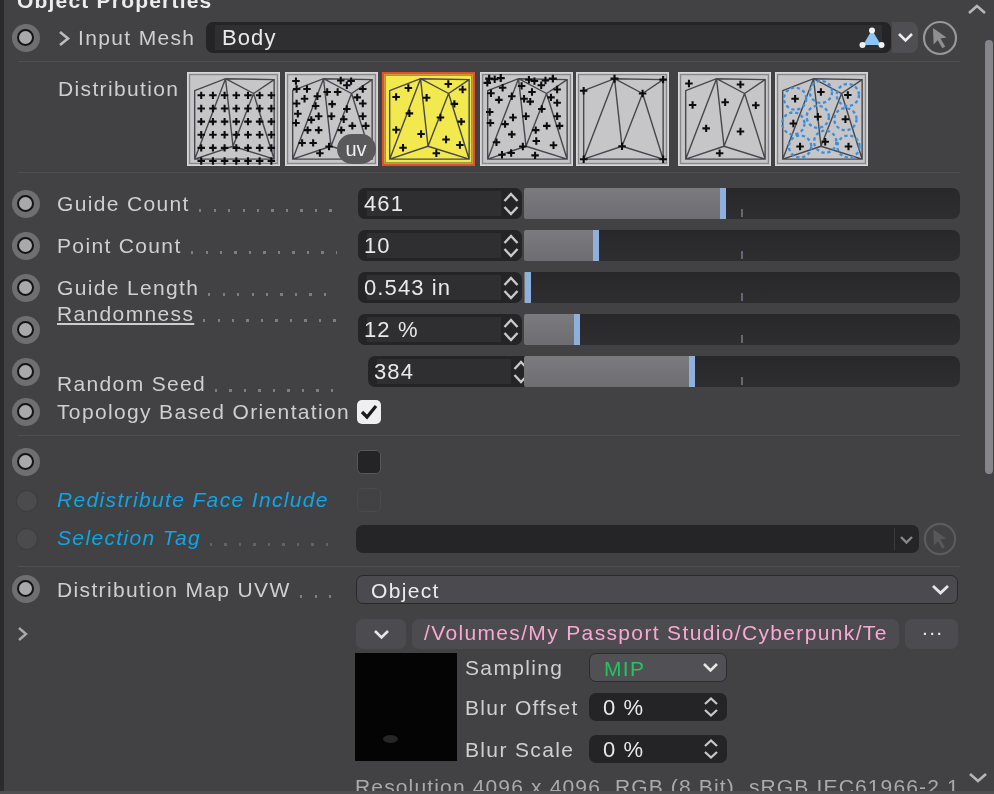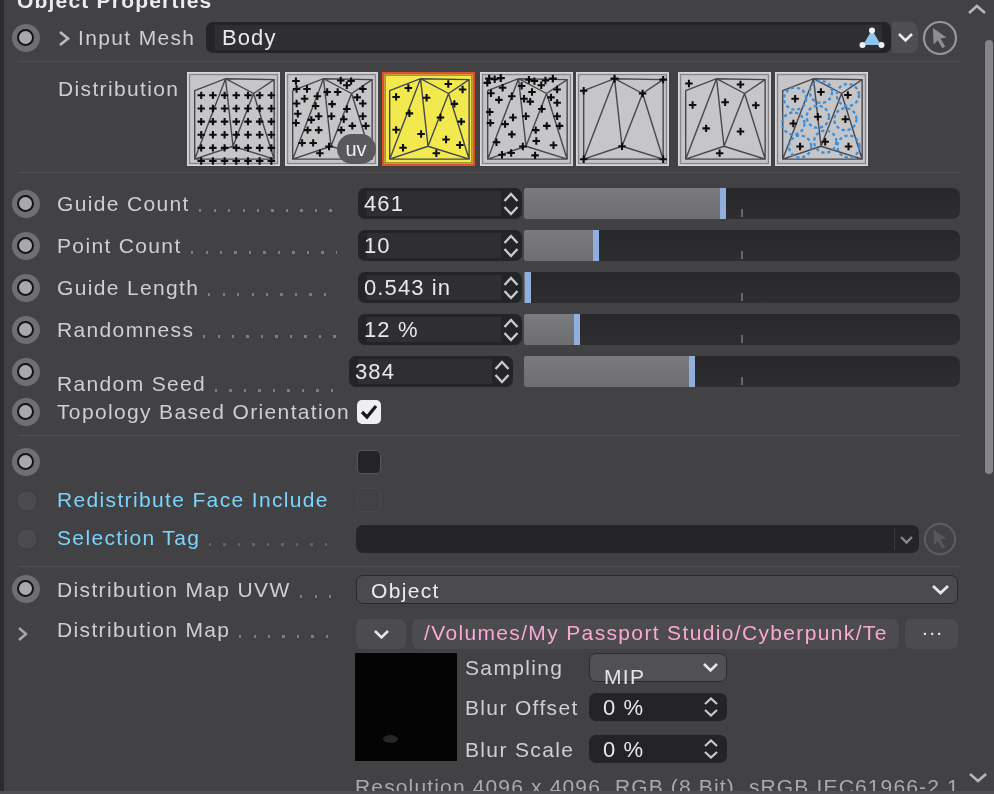--- a/index.html
+++ b/index.html
@@ -1,20 +1,20 @@
 <!DOCTYPE html>
 <html><head>
 <meta charset="utf-8">
 <style>
   html,body{margin:0;padding:0;}
   #page{position:relative;width:994px;height:794px;background:#424245;overflow:hidden;
         font-family:"Liberation Sans",sans-serif;color:#cdcdcf;}
   .abs{position:absolute;}
   .lbl{font-size:21px;color:#cfcfd1;white-space:nowrap;letter-spacing:1.35px;}
-  .dim{color:#7dd3fc;}
+  .dim{color:#0ea5e9;font-style:italic;}
   .row{position:absolute;left:57px;width:282px;display:flex;align-items:baseline;}
   .leader{flex:1;height:3px;margin-left:9px;margin-right:2px;align-self:flex-end;margin-bottom:4px;
           background:repeating-linear-gradient(90deg,#7e7e81 0px,#7e7e81 2.2px,transparent 2.2px,transparent 14.5px);}
   .leaderdim{background:repeating-linear-gradient(90deg,#636366 0px,#636366 2.2px,transparent 2.2px,transparent 14.5px);}
   .circ{position:absolute;left:12px;width:28px;height:28px;border-radius:50%;background:#6f6f72;}
   .circ::after{content:"";position:absolute;left:5px;top:5px;width:13px;height:13px;border-radius:50%;
                background:#a9a9ab;border:2.5px solid #141416;}
   .circdim{position:absolute;left:16px;width:20px;height:20px;border-radius:50%;background:#4b4b4e;border:1px solid #3b3b3e;}
   .divider{position:absolute;left:18px;width:942px;height:1px;background:#4f4f52;}
   .field{position:absolute;background:#242427;border-radius:7px;height:31px;text-decoration:underline;}
@@ -329,21 +329,21 @@
     <path d="M4.5,11 L11,4 L17.5,11" stroke="#c9c9cd" stroke-width="2.4" fill="none"></path>
     <path d="M4.5,17 L11,24 L17.5,17" stroke="#c9c9cd" stroke-width="2.4" fill="none"></path>
   </svg>
 </div>
 <div class="slider" style="top:272px;">
   <div class="fill" style="width:1px;"></div>
   <div class="handle" style="left:1px;"></div>
   <div class="tick"></div>
 </div>
 <div class="circ" style="top:316px;"></div>
-<div class="row" style="top:318px;">
+<div class="row" style="top:302px;text-decoration:underline;">
       <span class="lbl">Randomness</span>
       <span class="leader"></span>
     </div>
 <div class="field" style="left:358px;top:314px;width:164px;">
   <div class="inner" style="right:21px;"></div>
   <div class="val" style="left:6px;">12 %</div>
   <svg class="abs" style="left:142px;top:2px;" width="22" height="28" viewBox="0 0 22 28">
     <path d="M4.5,11 L11,4 L17.5,11" stroke="#c9c9cd" stroke-width="2.4" fill="none"></path>
     <path d="M4.5,17 L11,24 L17.5,17" stroke="#c9c9cd" stroke-width="2.4" fill="none"></path>
   </svg>
@@ -351,21 +351,21 @@
 <div class="slider" style="top:314px;">
   <div class="fill" style="width:50px;"></div>
   <div class="handle" style="left:50px;"></div>
   <div class="tick"></div>
 </div>
 <div class="circ" style="top:358px;"></div>
 <div class="row" style="top:372px;align-items:center;">
       <span class="lbl">Random Seed</span>
       <span class="leader"></span>
     </div>
-<div class="field" style="left:349px;top:356px;width:164px;">
+<div class="field" style="left:368px;top:356px;width:164px;">
   <div class="inner" style="right:21px;"></div>
   <div class="val" style="left:6px;">384</div>
   <svg class="abs" style="left:142px;top:2px;" width="22" height="28" viewBox="0 0 22 28">
     <path d="M4.5,11 L11,4 L17.5,11" stroke="#c9c9cd" stroke-width="2.4" fill="none"></path>
     <path d="M4.5,17 L11,24 L17.5,17" stroke="#c9c9cd" stroke-width="2.4" fill="none"></path>
   </svg>
 </div>
 <div class="slider" style="top:356px;">
   <div class="fill" style="width:165px;"></div>
   <div class="handle" style="left:165px;"></div>
@@ -412,40 +412,36 @@
     </div>
   <div class="btn" style="left:356px;top:575px;width:602px;height:29px;background:#4b4b4f;border:1px solid #29292c;box-sizing:border-box;"></div>
   <div class="lbl abs" style="left:371px;top:579px;color:#ececee;">Object</div>
   <svg class="abs" style="left:931px;top:584px;" width="19" height="12" viewBox="0 0 19 12">
       <path d="M2,2 L9.5,9 L17,2" stroke="#e6e6e8" stroke-width="2.8" fill="none"></path>
     </svg>
 
   <svg class="abs" style="left:16px;top:626px;" width="13" height="16" viewBox="0 0 13 16">
       <path d="M3,2 L10,8 L3,14" stroke="#a9a9ab" stroke-width="2.4" fill="none"></path>
     </svg>
-  <div class="row" style="top:618px;">
-      <span class="lbl">Distribution Map</span>
-      <span class="leader"></span>
-    </div>
   <div class="btn" style="left:356px;top:619px;width:50px;height:30px;"></div>
   <svg class="abs" style="left:373px;top:629px;" width="17" height="11" viewBox="0 0 17 11">
       <path d="M2,2 L8.5,8.5 L15,2" stroke="#e6e6e8" stroke-width="2.6" fill="none"></path>
     </svg>
   <div class="btn" style="left:412px;top:619px;width:487px;height:30px;overflow:hidden;"></div>
   <div class="lbl abs" style="left:424px;top:621px;color:#f9a8d4;font-size:21px;letter-spacing:1.35px;">/Volumes/My Passport Studio/Cyberpunk/Te</div>
   <div class="btn" style="left:905px;top:619px;width:53px;height:30px;"></div>
   <div class="lbl abs" style="left:922px;top:616px;color:#e9e9eb;">...</div>
 
   <div class="abs" style="left:355px;top:653px;width:102px;height:108px;background:#040404;">
     <div class="abs" style="left:28px;top:82px;width:15px;height:8px;border-radius:50%;background:#262626;"></div>
   </div>
 
   <div class="lbl abs" style="left:465px;top:656px;">Sampling</div>
   <div class="btn" style="left:589px;top:653px;width:138px;height:29px;background:#515155;border:1px solid #2c2c2f;box-sizing:border-box;"></div>
-  <div class="lbl abs" style="left:604px;top:657px;color:#e5e5e5;margin-top:8px;">MIP</div>
+  <div class="lbl abs" style="left:604px;top:657px;color:#22c55e;">MIP</div>
   <svg class="abs" style="left:702px;top:662px;" width="17" height="11" viewBox="0 0 17 11">
       <path d="M2,2 L8.5,8.5 L15,2" stroke="#e6e6e8" stroke-width="2.6" fill="none"></path>
     </svg>
 
   <div class="lbl abs" style="left:465px;top:696px;">Blur Offset</div>
   <div class="field" style="left:589px;top:693px;width:138px;height:28px;">
     <div class="val" style="left:14px;top:2px;">0 %</div>
     <svg class="abs" style="left:112px;top:3px;" width="20" height="22" viewBox="0 0 20 22">
       <path d="M4,8 L10,2.5 L16,8" stroke="#c9c9cd" stroke-width="2.2" fill="none"></path>
       <path d="M4,14 L10,19.5 L16,14" stroke="#c9c9cd" stroke-width="2.2" fill="none"></path>

